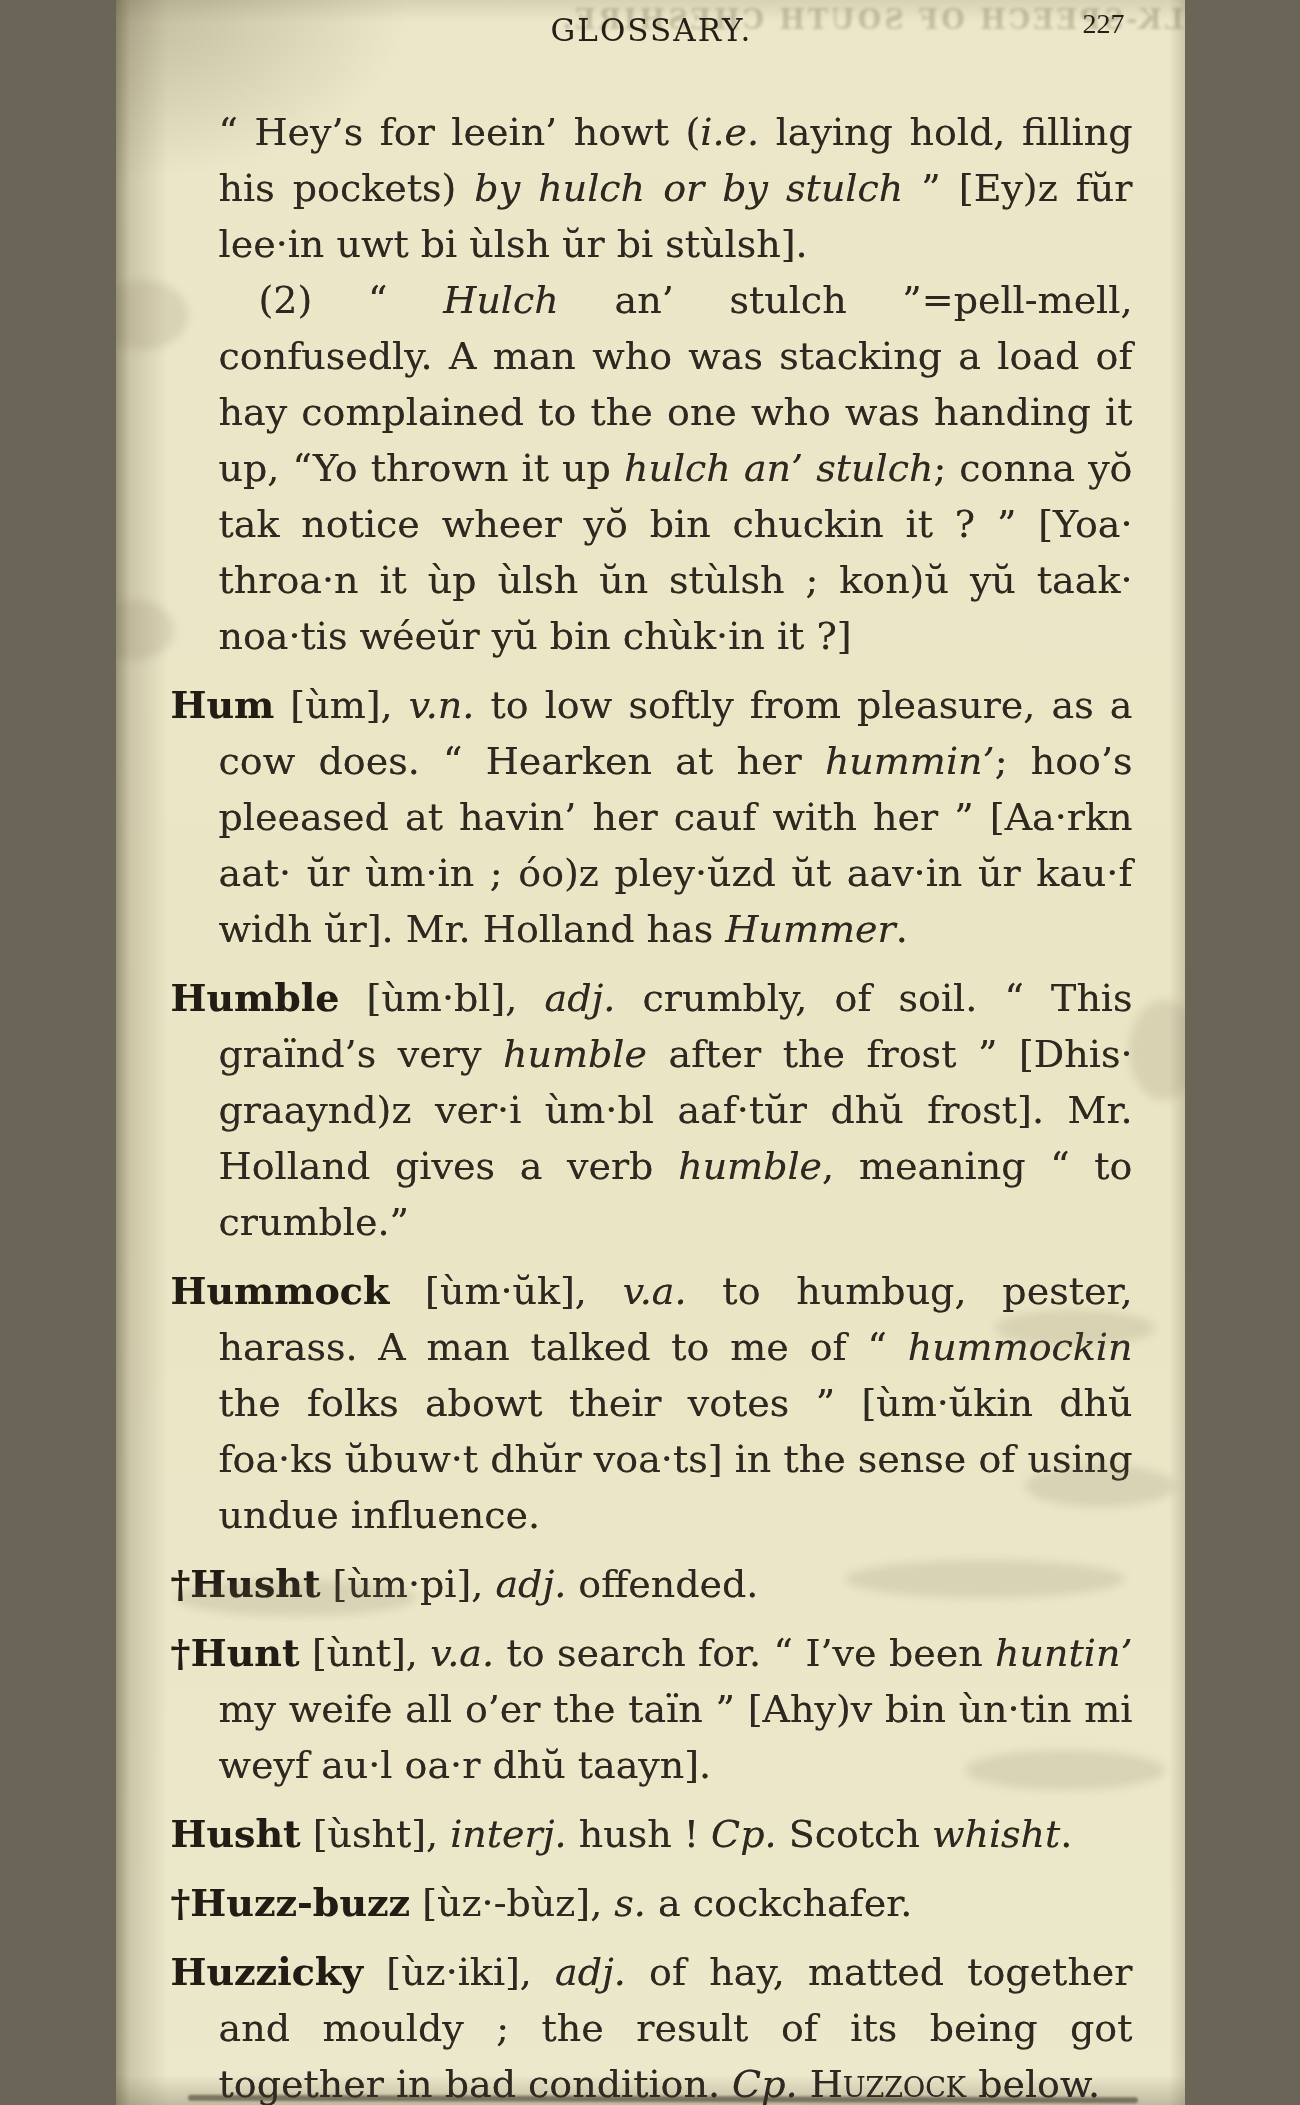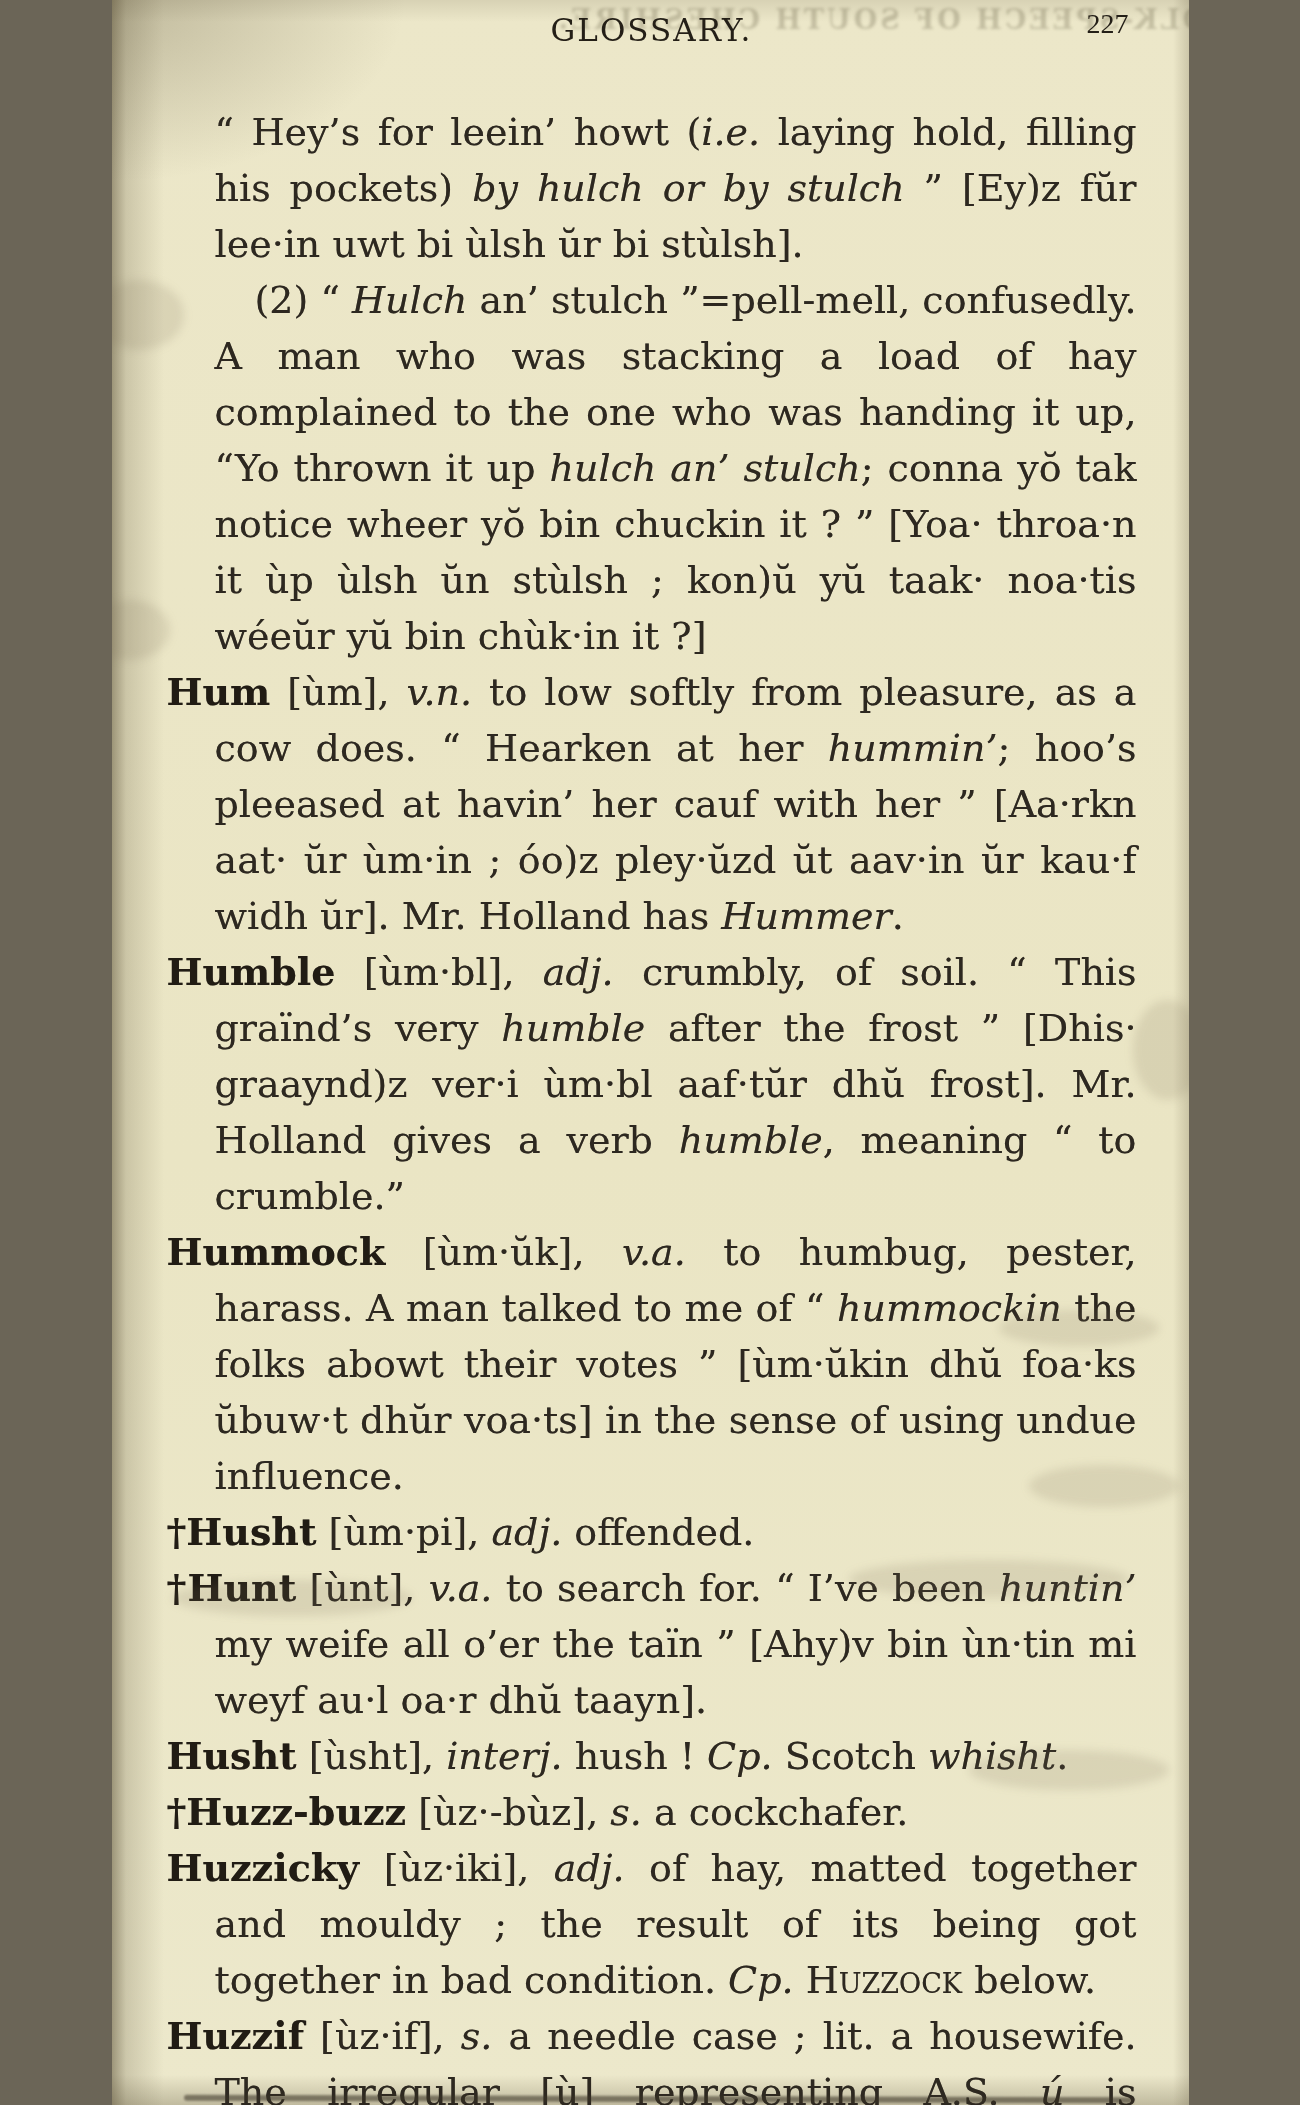--- a/index.html
+++ b/index.html
@@ -11,21 +11,20 @@
     overflow:hidden;
     font-family:"DejaVu Serif", serif;
     color:#2d2820;
     background:
       radial-gradient(ellipse 420px 260px at 0% 0%, rgba(88,78,52,0.30), rgba(88,78,52,0) 70%),
       linear-gradient(90deg, rgba(92,82,56,0.55) 0px, rgba(92,82,56,0.22) 14px, rgba(92,82,56,0.0) 52px),
       linear-gradient(270deg, rgba(92,82,56,0.22) 0px, rgba(92,82,56,0.0) 16px),
       linear-gradient(0deg, rgba(92,82,56,0.30) 0px, rgba(92,82,56,0.0) 30px),
       linear-gradient(180deg, rgba(92,82,56,0.14) 0px, rgba(92,82,56,0.0) 22px),
       linear-gradient(180deg, #ece7c9 0%, #eae5c4 55%, #ece8cb 100%);
-    padding-left: 8px;
   }
 
   
   .running-head {
     position:absolute; top:12px; left:55px; right:52px;
     text-align:center;
     font-size:31px; letter-spacing:2px;
     color:#241f17;
   }
   .page-number {
@@ -47,21 +46,21 @@
   
   .text-column {
     position:absolute; top:96px; left:55px; right:52px;
   }
   .para {
     margin:0;
     font-size:38px; line-height:56px;
     text-align:justify;
     text-shadow:0 0 0.5px rgba(45,40,32,0.55);
   }
-  .para.hang  { padding-left:48px; text-indent:-48px; margin-top:0; }
+  .para.hang  { padding-left:48px; text-indent:-48px; margin-top:13px; }
   .para.runon { padding-left:48px; text-indent:0; margin-top:8px; }
   .para.inner { padding-left:48px; text-indent:40px; margin-top:0; }
   .st-r { }
   .st-i { font-style:italic; }
   .st-b { font-weight:bold; color:#211c14; }
   .st-sc { font-variant:small-caps; }
 
   
   .smudge {
     position:absolute;

